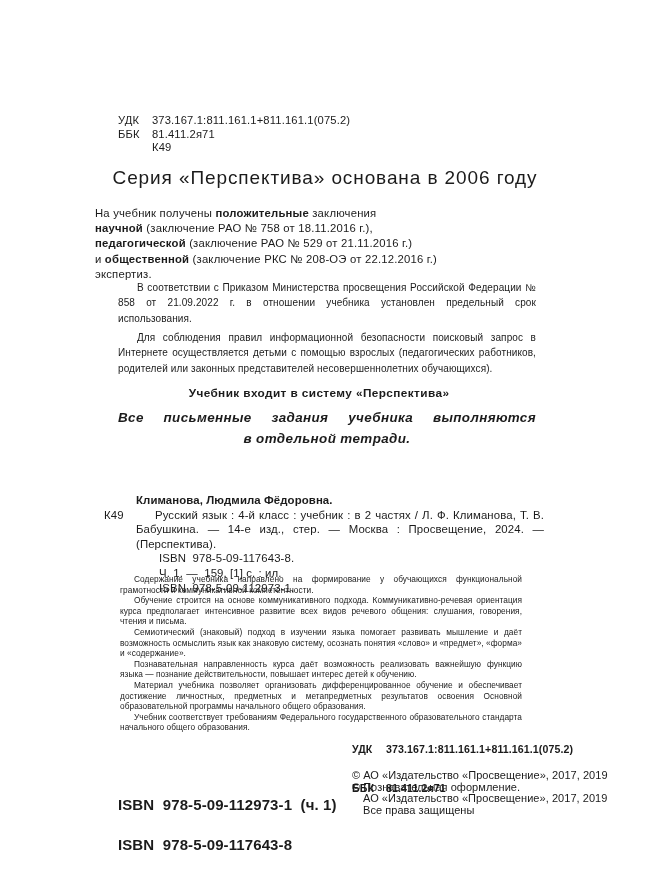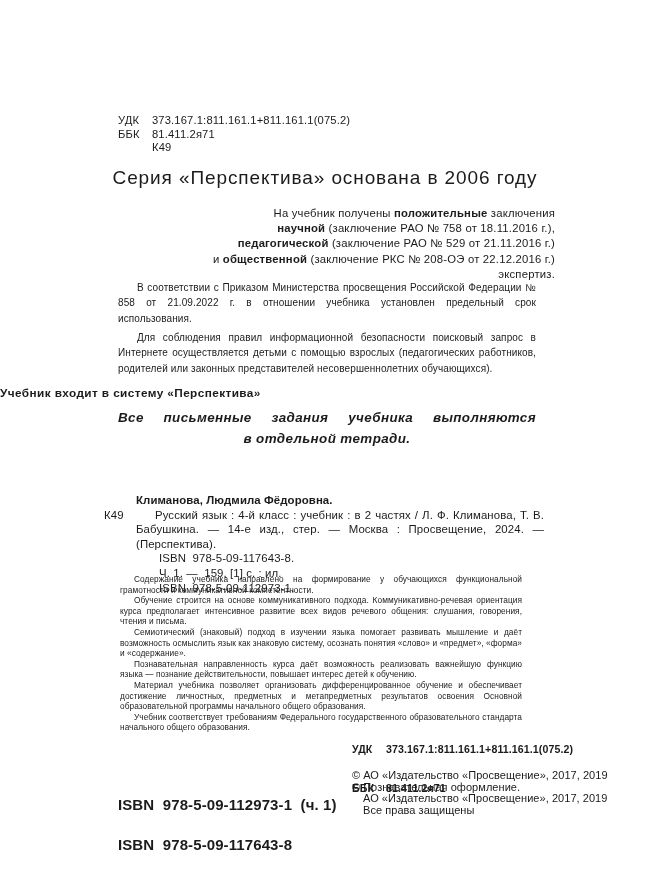--- a/index.html
+++ b/index.html
@@ -44,21 +44,21 @@
     text-align: center;
     font-size: 19px;
     letter-spacing: 0.9px;
   }
 
   
   .certif {
     position: absolute;
     left: 95px; top: 178px;
     width: 460px;
-    text-align: right;
+    text-align: left;
     font-size: 11.3px;
     line-height: 15.2px;
     letter-spacing: 0.2px;
   }
   .certif b { font-weight: bold; }
 
   
   .para {
     position: absolute;
     left: 118px;
@@ -70,21 +70,21 @@
     letter-spacing: 0.1px;
   }
   .para.p-order { top: 252px; }
   .para.p-safety { top: 302px; }
 
   
   .sys-line {
     position: absolute;
     left: 0; top: 358px;
     width: 638px;
-    text-align: left;
+    text-align: center;
     font-size: 11.8px;
     font-weight: bold;
     letter-spacing: 0.4px;
   }
   .written {
     position: absolute;
     left: 118px; top: 379px;
     width: 418px;
     text-align: center;
     font-size: 13.4px;

